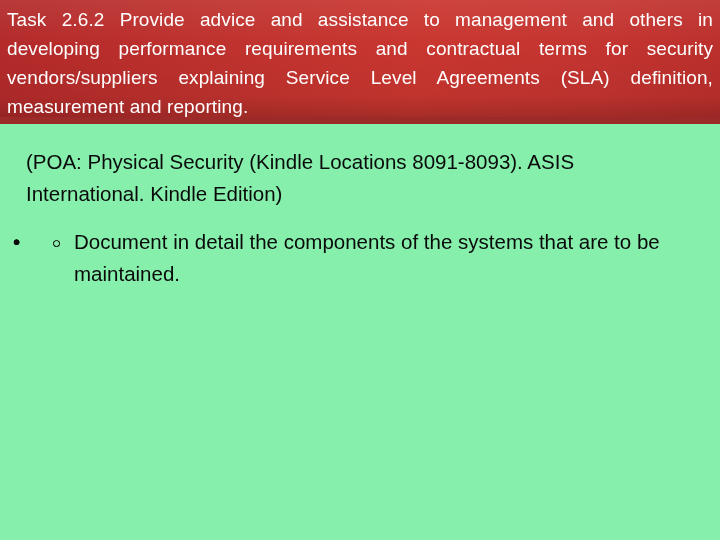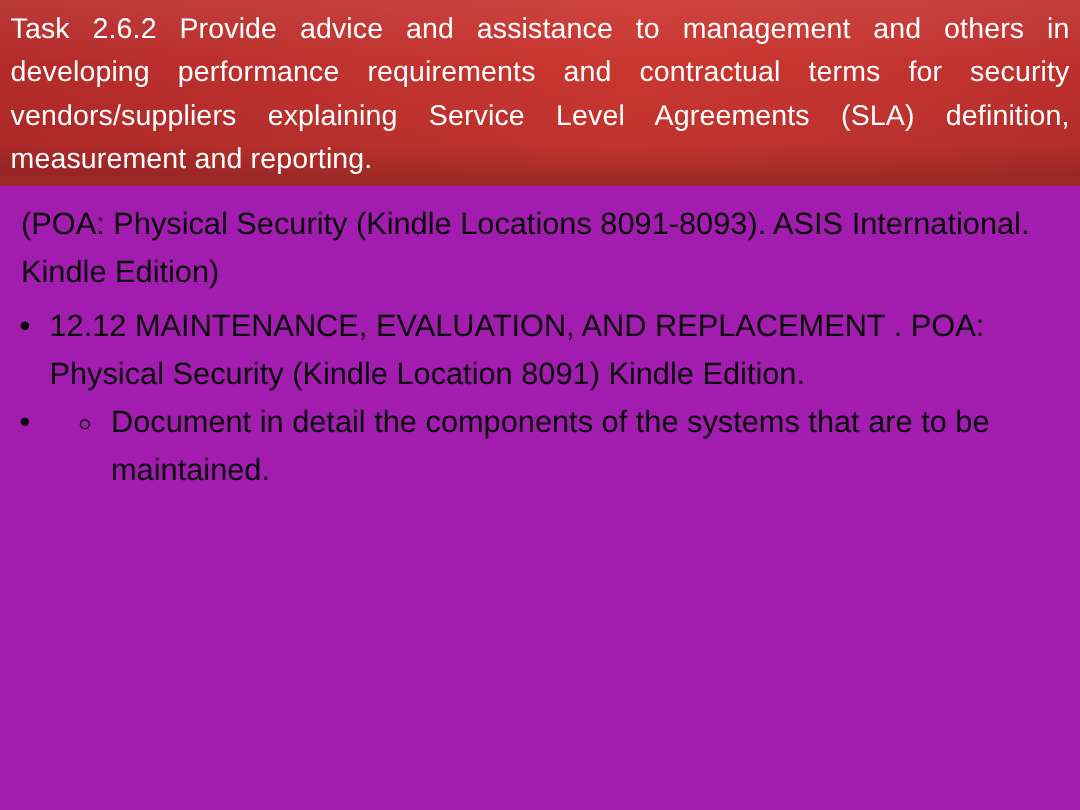--- a/index.html
+++ b/index.html
@@ -10,21 +10,21 @@
     width: 720px;
     height: 540px;
     background: #ffffff;
     font-family: "Liberation Sans", sans-serif;
     overflow: hidden;
   }
   .slide {
     position: relative;
     width: 720px;
     height: 540px;
-    background: #a21caf;
+    background: #86efac;
   }
 
   
   .header-band {
     position: absolute;
     left: 0;
     top: 0;
     width: 720px;
     height: 124px;
     background:
@@ -61,21 +61,21 @@
   .body-area {
     position: absolute;
     left: 0;
     top: 124px;
     width: 720px;
     height: 416px;
     color: #000000;
   }
   .para {
     position: relative;
-    margin: 4px;
+    margin: 16px;
     padding: 0 6px 0 10px;
     font-size: 20.5px;
     line-height: 32px;
     color: #0a0a0a;
   }
   .bullet-list {
     list-style: none;
     margin: 0;
     padding: 0;
   }
@@ -134,21 +134,20 @@
     <p class="para">(POA: Physical Security (Kindle Locations 8091-8093). ASIS International. Kindle Edition)</p>
 
     <ul class="bullet-list">
 
       <li class="bullet-item">
         <span class="marker">•</span>
       </li>
 
       <li class="bullet-item">
         <span class="marker">•</span>
-        <span class="text">12.12 MAINTENANCE, EVALUATION, AND REPLACEMENT . POA: Physical Security (Kindle Location 8091) Kindle Edition.</span>
       </li>
 
       <li class="bullet-item">
         <span class="marker">•</span>
       </li>
 
       <ul class="sub-list">
         <li class="sub-item">
           <span class="marker">○</span>
         </li>

